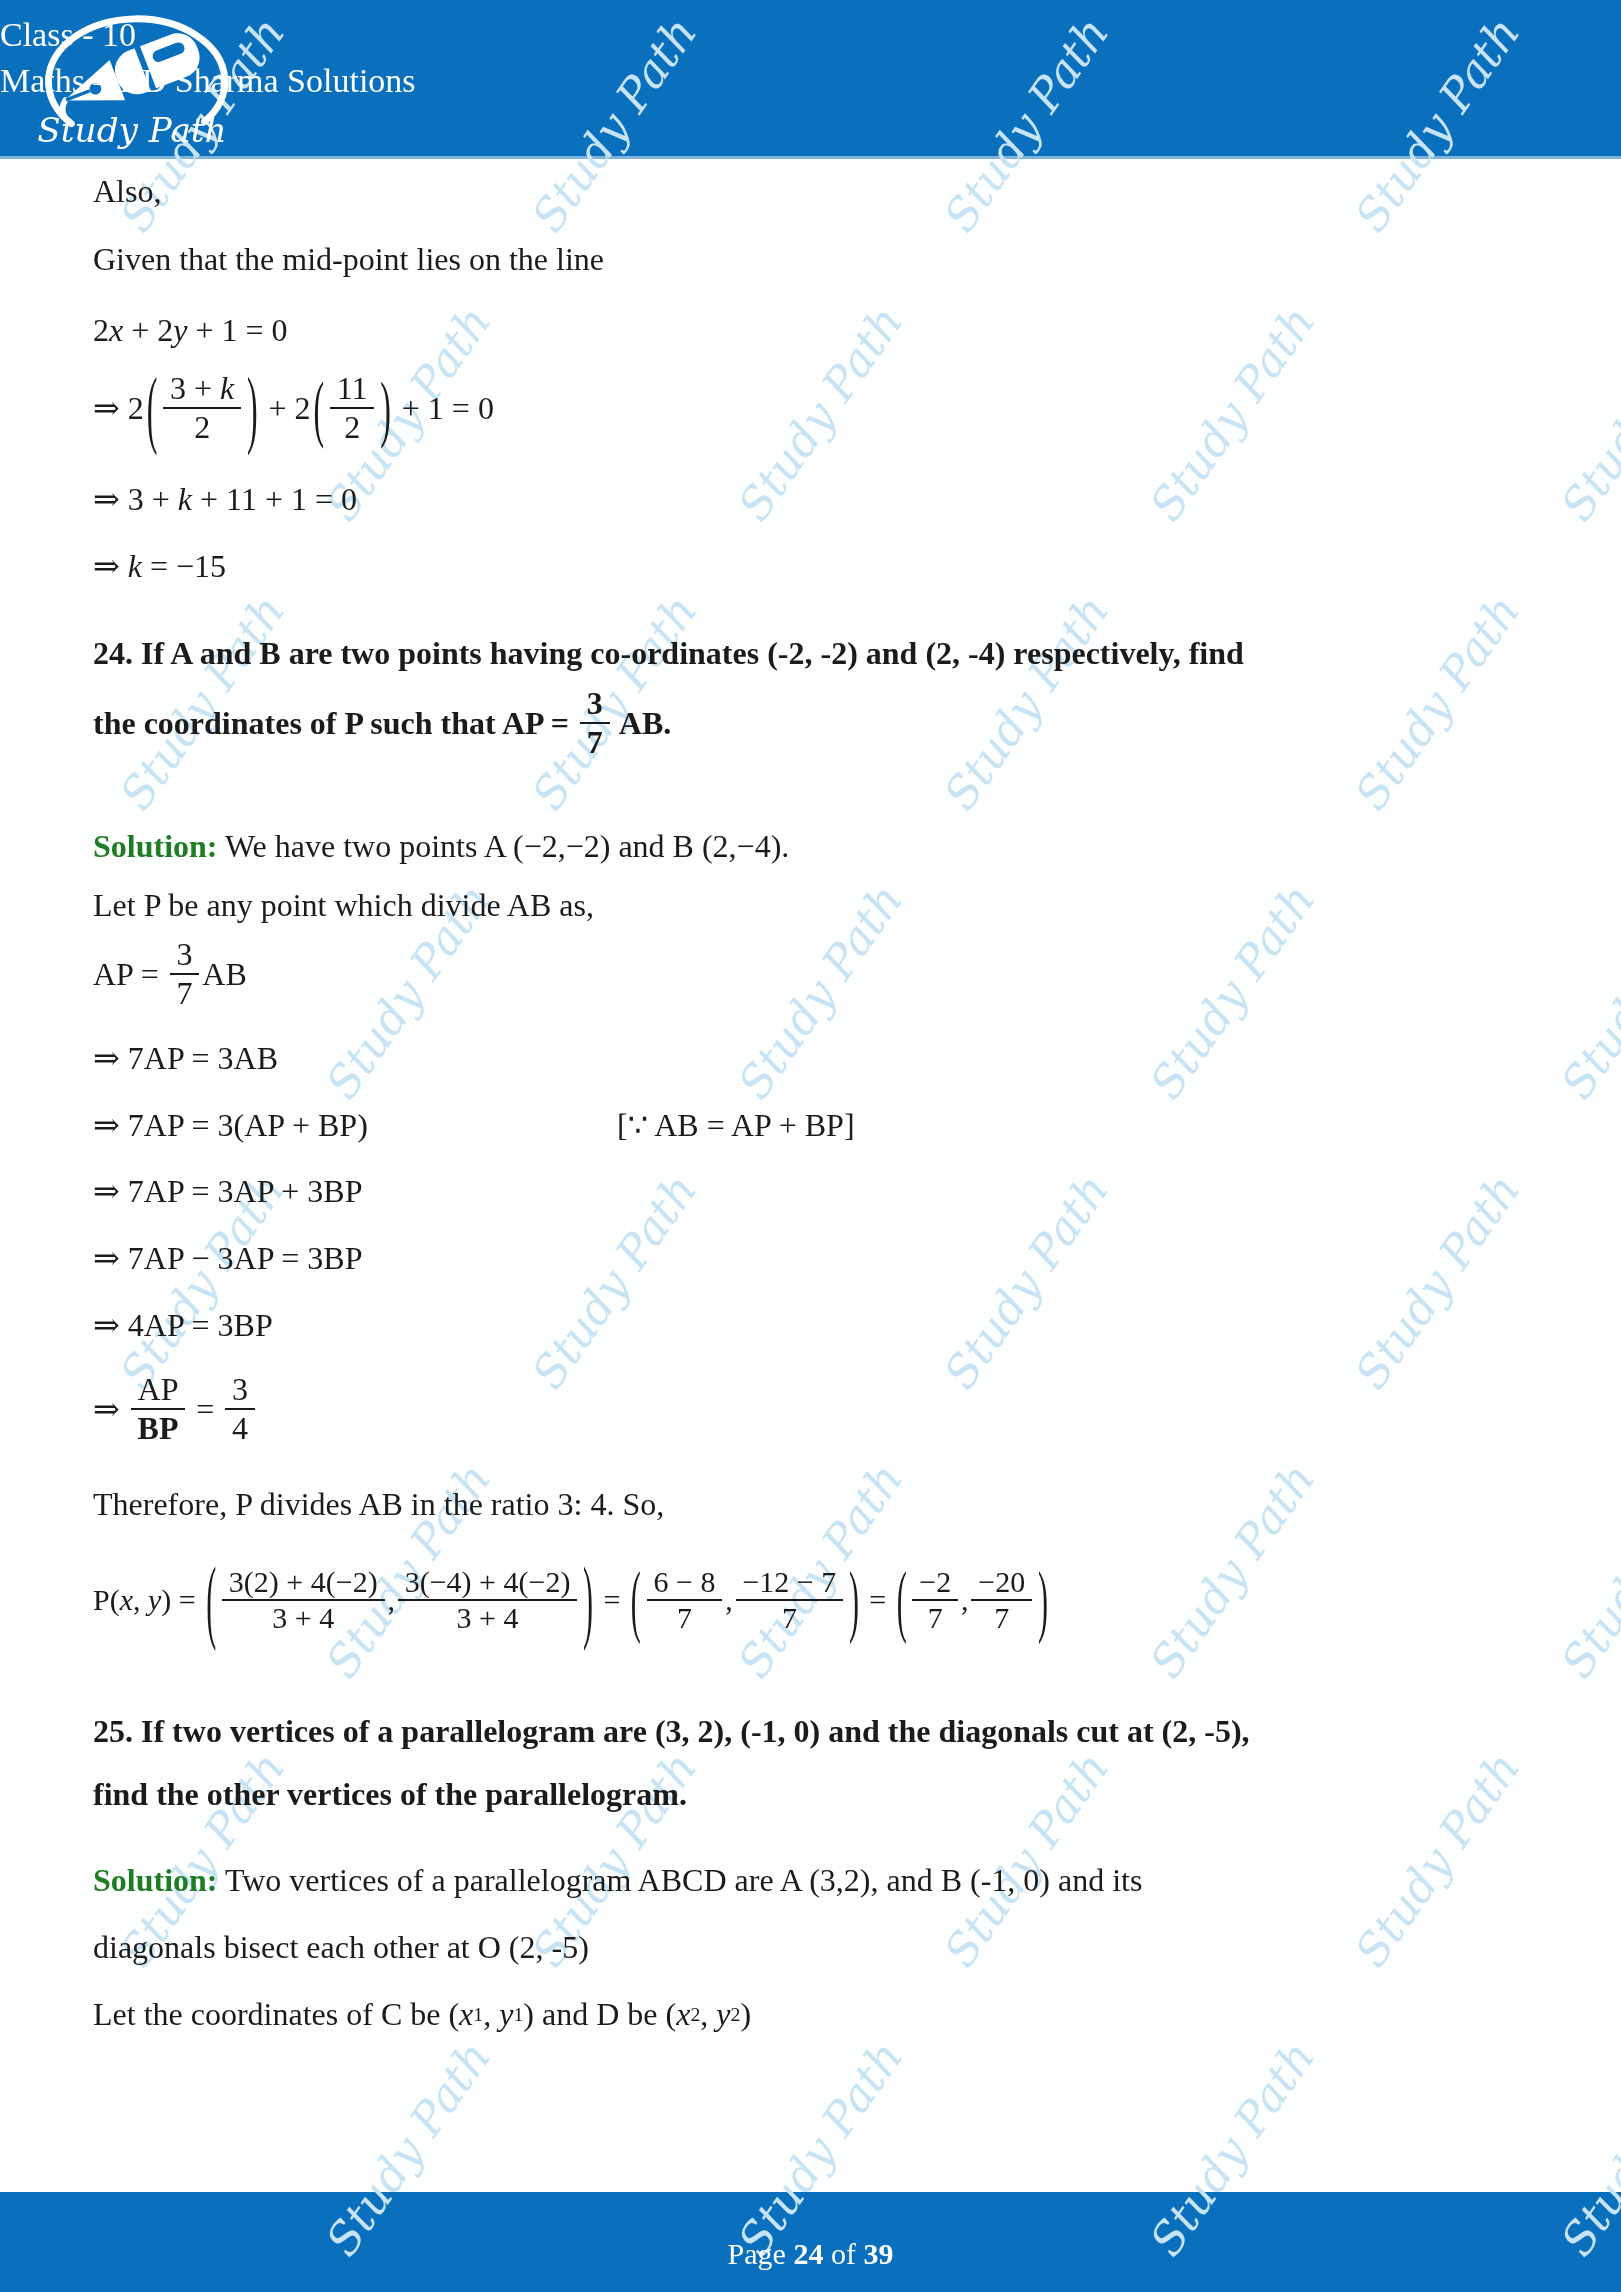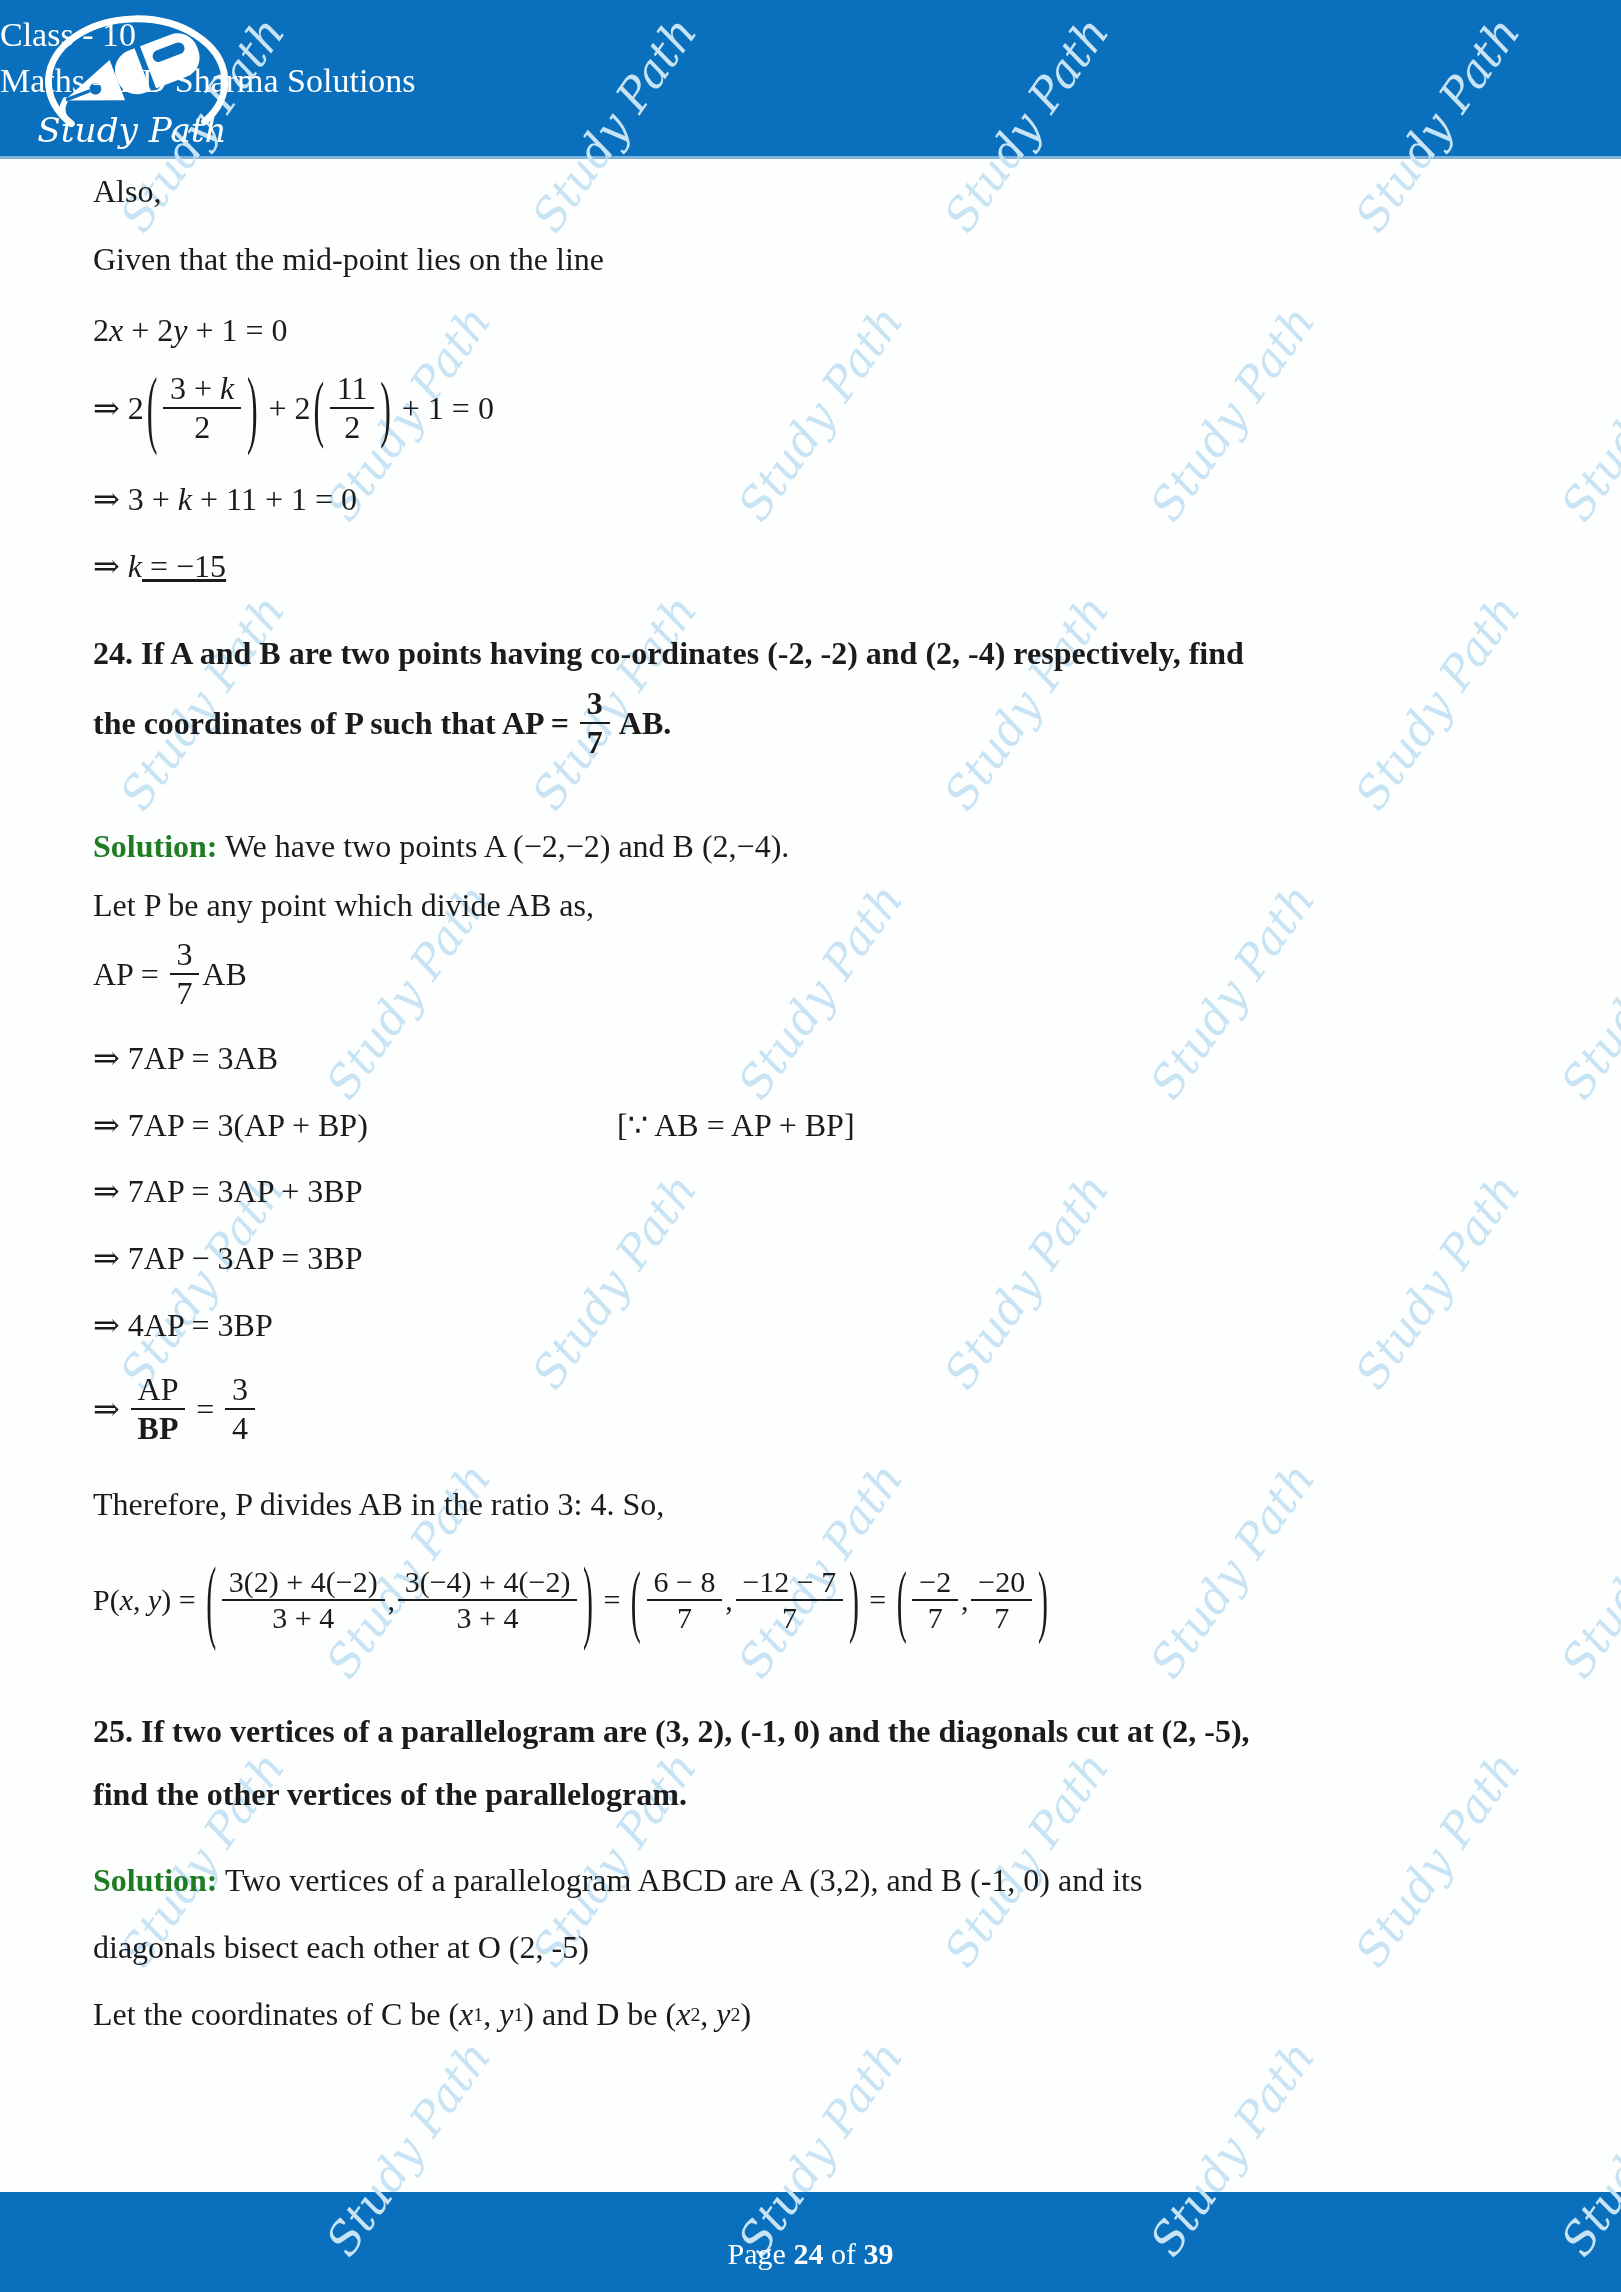--- a/index.html
+++ b/index.html
@@ -117,21 +117,21 @@
         <span class="bigparen" style="transform: scaleY(2.7);">(</span>
         <span class="frac"><span class="num"><span style="white-space: pre;">3 + </span><i>k</i></span><span class="den"><span style="white-space: pre;">2</span></span></span>
         <span class="bigparen" style="transform: scaleY(2.7);">)</span>
         <span style="white-space: pre;"> + 2</span>
         <span class="bigparen" style="transform: scaleY(2.3);">(</span>
         <span class="frac"><span class="num"><span style="white-space: pre;">11</span></span><span class="den"><span style="white-space: pre;">2</span></span></span>
         <span class="bigparen" style="transform: scaleY(2.3);">)</span>
         <span style="white-space: pre;"> + 1 = 0</span>
       </div>
     <div class="line" style="top:480px"><span style="white-space: pre;">⇒ 3 + </span><i>k</i><span style="white-space: pre;"> + 11 + 1 = 0</span></div>
-    <div class="line" style="top:547px"><span style="white-space: pre;">⇒ </span><i>k</i><span style="white-space: pre; text-decoration: underline;"> = −15</span></div>
+    <div class="line" style="top:547px"><span style="white-space: pre;">⇒ </span><i>k</i><span style="white-space: pre;"> = −15</span></div>
 
     <div class="line bold" style="top:635px">24. If A and B are two points having co-ordinates (-2, -2) and (2, -4) respectively, find</div>
     <div class="line eq bold" style="top:674px;height:98px">
         <span style="white-space: pre;">the coordinates of P such that AP = </span>
         <span class="frac"><span class="num"><span style="white-space: pre;">3</span></span><span class="den"><span style="white-space: pre;">7</span></span></span>
         <span style="white-space: pre;"> AB.</span>
       </div>
 
     <div class="line" style="top:828px"><span class="green">Solution:</span><span style="white-space:pre"> We have two points A (−2,−2) and B (2,−4).</span></div>
     <div class="line" style="top:887px">Let P be any point which divide AB as,</div>

